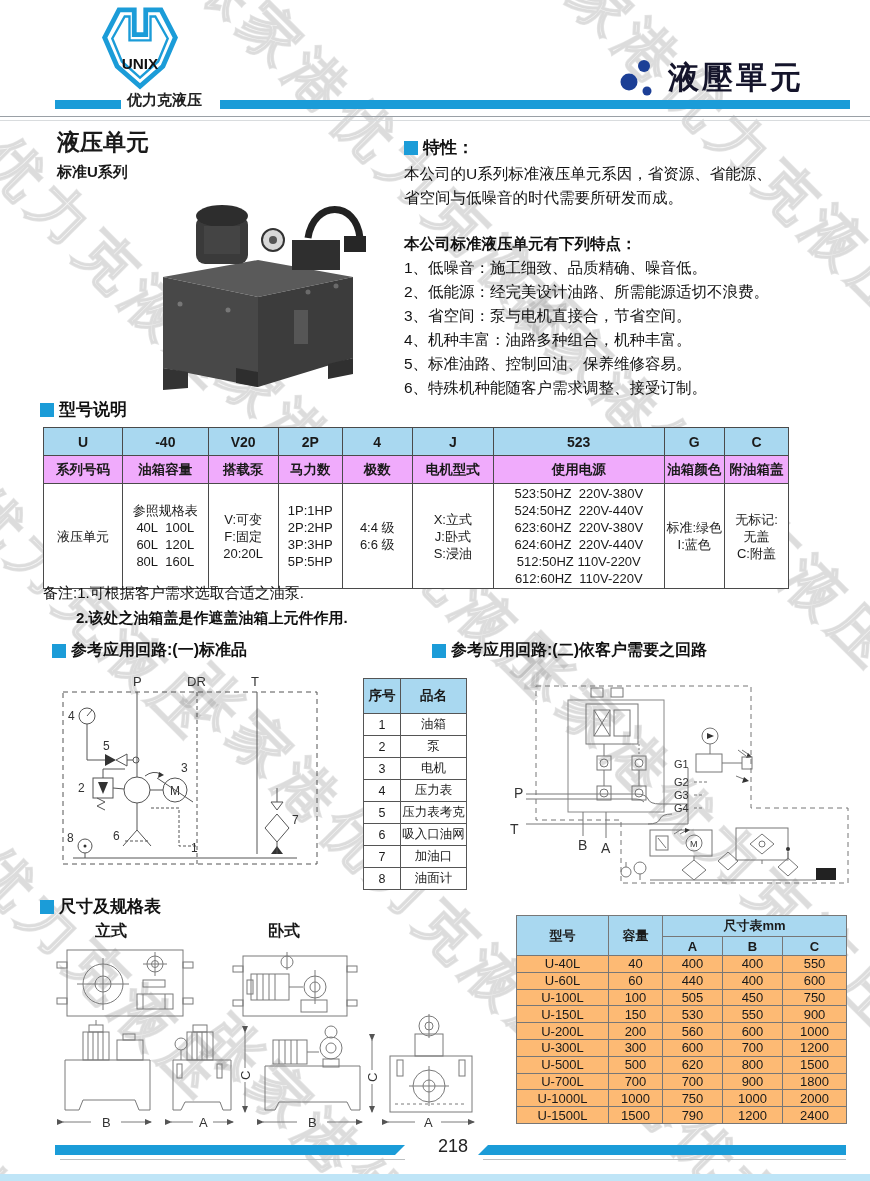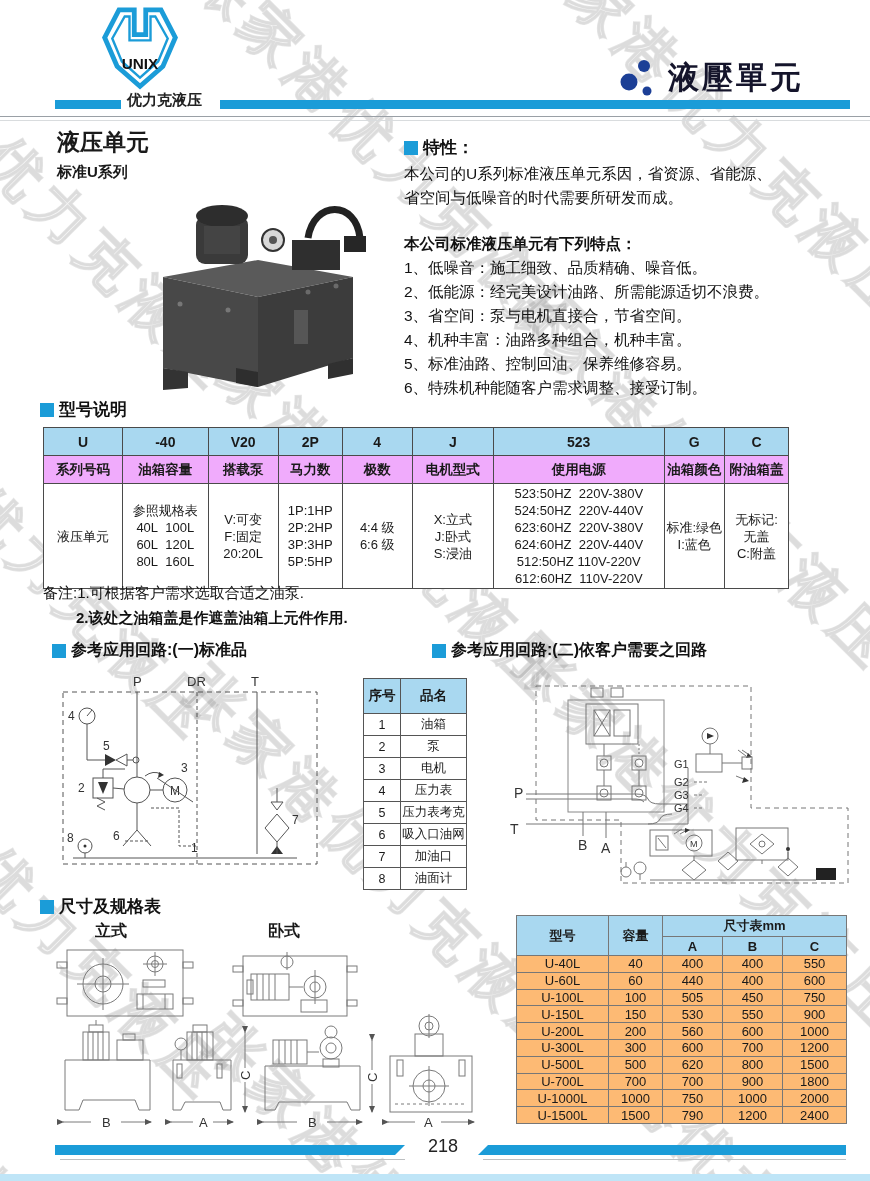--- a/index.html
+++ b/index.html
@@ -64,21 +64,21 @@
   .spec-table td{border:1px solid #777;font-size:13px;text-align:center;height:15.8px;padding:0;background:#fdba74;}
   .spec-table col.c-model{width:92px;} .spec-table col.c-cap{width:54px;}
   .spec-table col.c-a{width:60px;} .spec-table col.c-b{width:60px;} .spec-table col.c-c{width:64px;}
   
   .footer-bar-left{position:absolute;left:55px;top:1145px;width:350px;height:10px;background:#1b9cd8;
     clip-path:polygon(0 0,100% 0,calc(100% - 10px) 100%,0 100%);}
   .footer-bar-right{position:absolute;left:478px;top:1145px;width:368px;height:10px;background:#1b9cd8;
     clip-path:polygon(10px 0,100% 0,100% 100%,0 100%);}
   .footer-line-left{position:absolute;left:60px;top:1159px;width:345px;height:1px;background:#bdc0c2;}
   .footer-line-right{position:absolute;left:483px;top:1159px;width:363px;height:1px;background:#bdc0c2;}
-  .page-number{position:absolute;left:418px;top:1136px;width:50px;text-align:center;font-size:18px;color:#222;}
+  .page-number{position:absolute;left:418px;top:1136px;width:50px;text-align:right;font-size:18px;color:#222;}
   .bottom-strip{position:absolute;left:0;top:1174px;width:870px;height:7px;background:#bfe5f7;}
   svg text{font-family:"Liberation Sans","DejaVu Sans",sans-serif;}
 </style>
 </head>
 <body>
 
 <div class="page">
 
   <div class="wm-layer">
     <span class="wm" style="left:-120px;top:-20px">张家港优力克液压</span>

